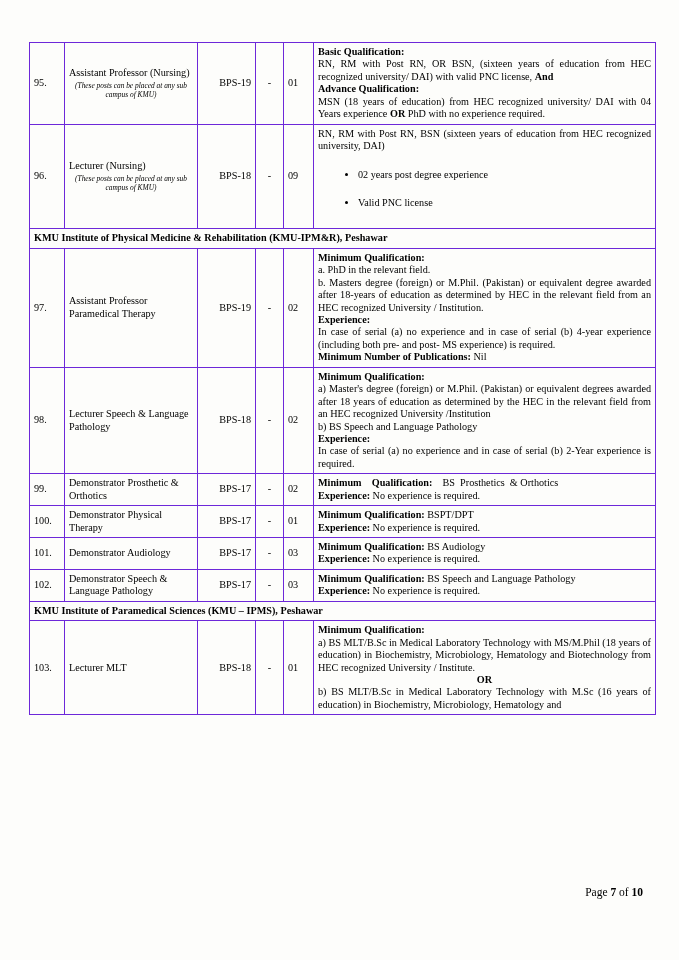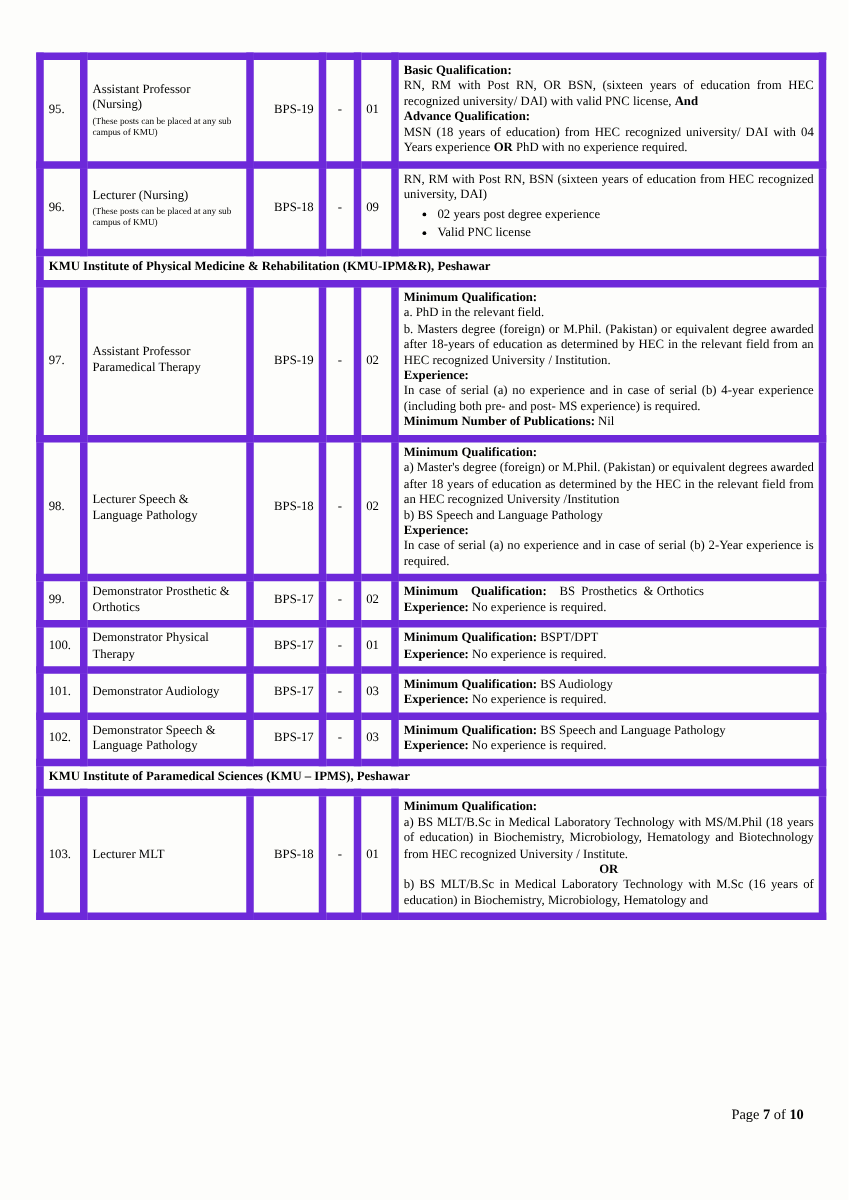--- a/index.html
+++ b/index.html
@@ -26,56 +26,58 @@
     left: 29px;
     top: 42px;
     width: 626px;
   }
   table.jobs {
     width: 626px;
     border-collapse: collapse;
     table-layout: fixed;
   }
   table.jobs td {
-    border: 6px solid #6d28d9;
+    border: 1px solid #6d28d9;
     vertical-align: middle;
     padding: 3px 4px;
     font-size: 10.2px;
     line-height: 1.22;
   }
   col.c-sr    { width: 35px; }
   col.c-post  { width: 133px; }
   col.c-bps   { width: 58px; }
   col.c-dash  { width: 28px; }
   col.c-no    { width: 30px; }
   col.c-qual  { width: 342px; }
 
   .sr  { text-align: left; font-size: 10.5px; }
   .post { font-size: 10.5px; }
   .post .note {
     display: block;
     font-size: 7.4px;
+    font-style: italic;
     line-height: 1.2;
     margin-top: 2px;
+    text-align: center;
   }
   .bps { text-align: right; font-size: 10.5px; }
   .dash { text-align: center; font-size: 10.5px; }
   .num  { text-align: left; font-size: 10.5px; }
   .qual {
     text-align: justify;
     font-size: 10.2px;
     vertical-align: top;
   }
   .qual b { font-weight: bold; }
   .qual .line { display: block; }
   .qual ul {
     margin: 0 0 0 14px;
     padding: 0 0 0 10px;
   }
-  .qual li { margin: 3px; }
+  .qual li { margin: 16px; }
   .ctr { text-align: center; display: block; }
 
   td.section {
     font-weight: bold;
     font-size: 10.4px;
     padding: 3px 5px;
     vertical-align: middle;
   }
   .footer {
     position: absolute;

